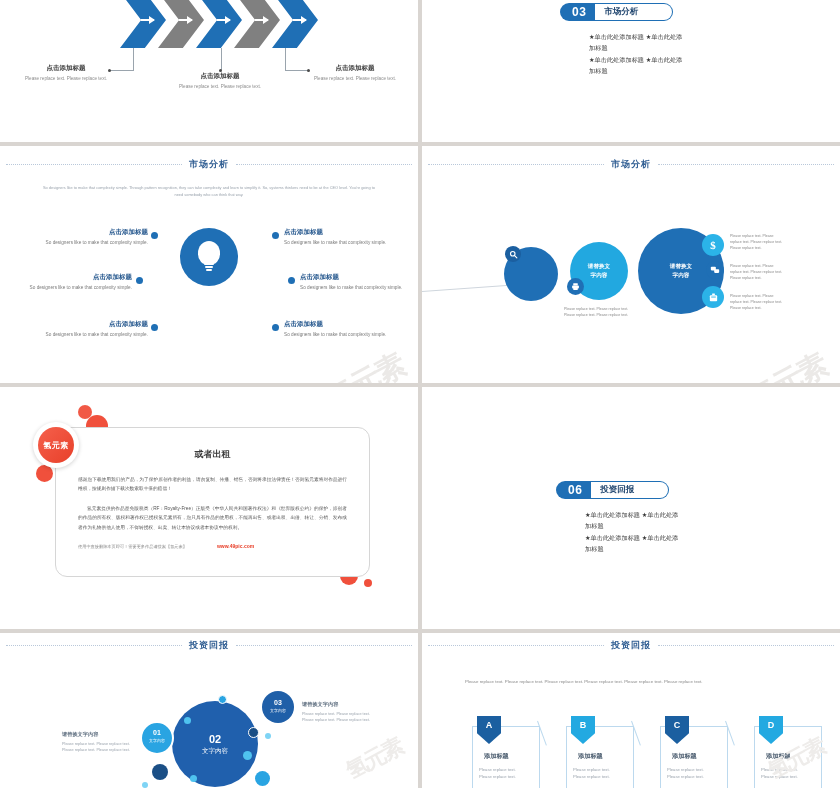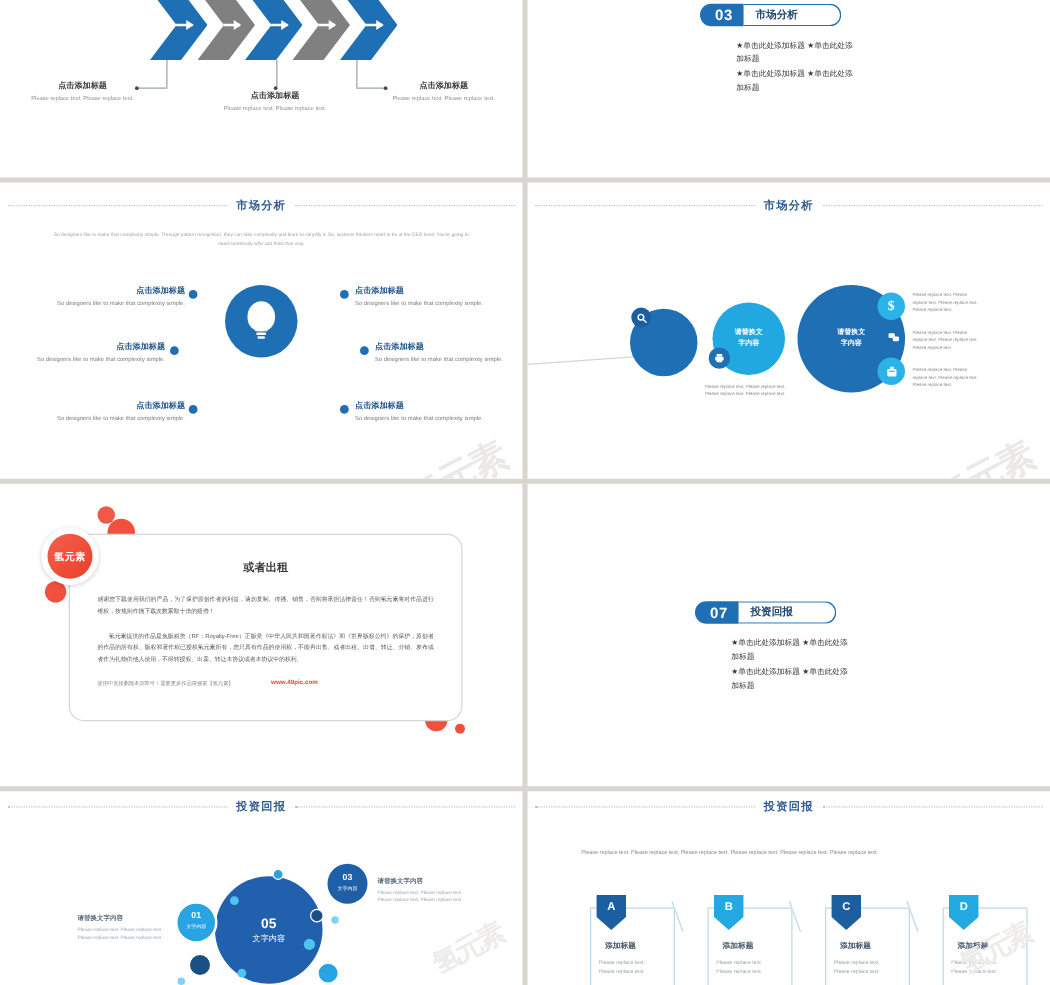--- a/index.html
+++ b/index.html
@@ -371,21 +371,21 @@
 
       <div class="logo" style="left:33px;top:35px;">
         <div class="in">氢元素</div>
       </div>
     </div>
   </div>
 
   <div class="slide">
     <div class="inner">
       <div class="pill" style="left:134px;top:94px;">
-        <div class="pill-num">07</div>
+        <div class="pill-num">06</div>
         <div class="pill-txt">投资回报</div>
       </div>
       <div class="bul" style="left:163px;top:122px;">
         <div>★单击此处添加标题 ★单击此处添</div>
         <div>加标题</div>
         <div>★单击此处添加标题 ★单击此处添</div>
         <div>加标题</div>
       </div>
     </div>
   </div>
@@ -393,21 +393,21 @@
   <div class="slide">
     <div class="inner">
       <div class="dtitle" style="top:6px;">
         <div class="dline"></div>
         <div class="dtxt">投资回报</div>
         <div class="dline"></div>
       </div>
 
       <div class="bub" style="left:172px;top:68px;width:86px;height:86px;background:#2060ad;"></div>
       <div class="bubl" style="left:190px;top:100px;width:50px;">
-        <div class="n big">05</div>
+        <div class="n big">02</div>
         <div class="c big">文字内容</div>
       </div>
 
       <div class="bub" style="left:140px;top:88px;width:34px;height:34px;background:#29a4e2;border:2px solid #fff;box-sizing:border-box;"></div>
       <div class="bubl" style="left:142px;top:96px;width:30px;">
         <div class="n" style="font-size:7px;">01</div>
         <div class="c" style="font-size:4px;">文字内容</div>
       </div>
 
       <div class="bub" style="left:262px;top:58px;width:32px;height:32px;background:#1f5fa8;"></div>

